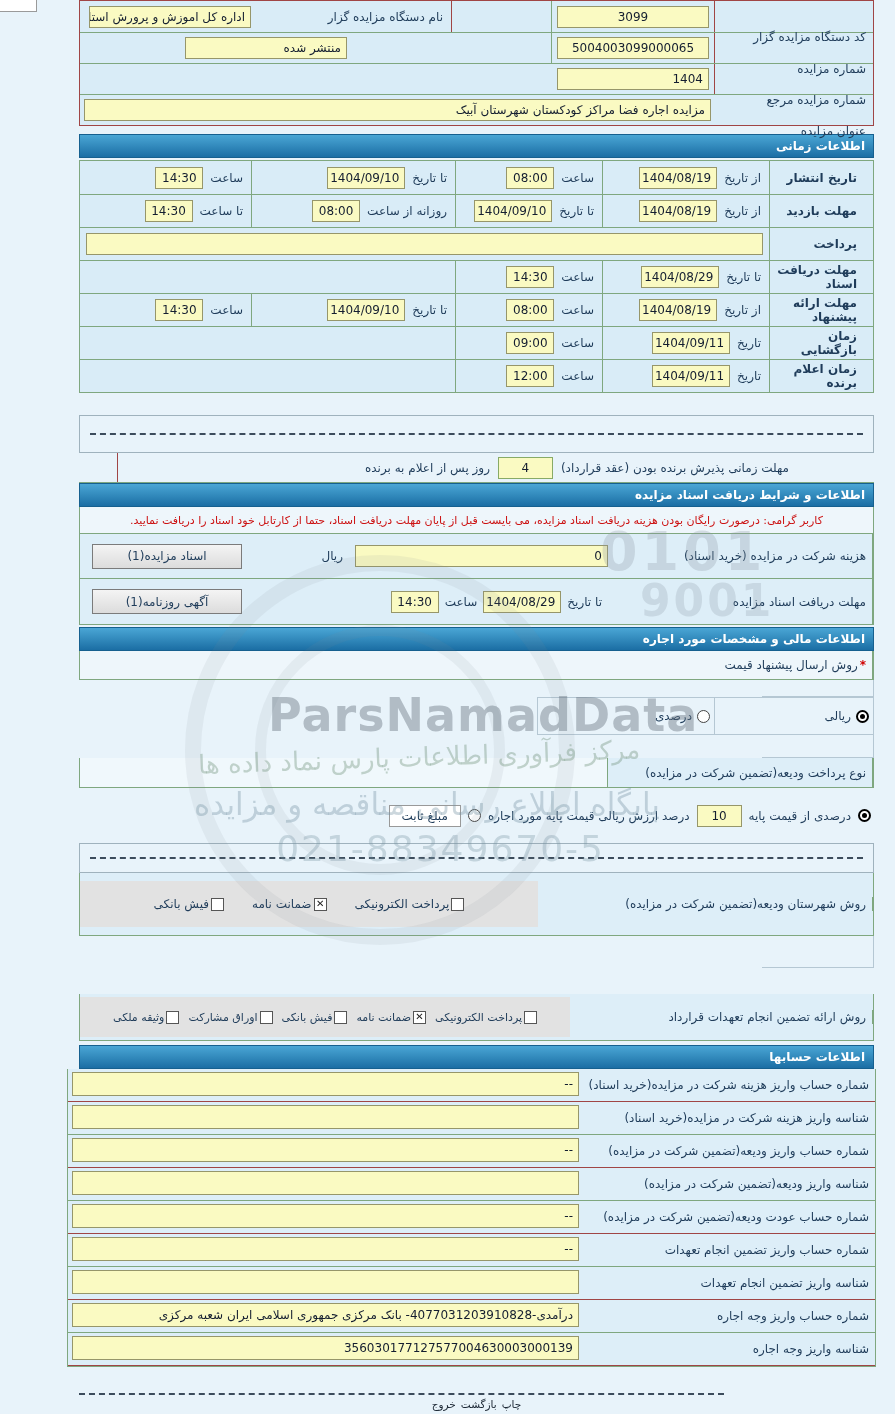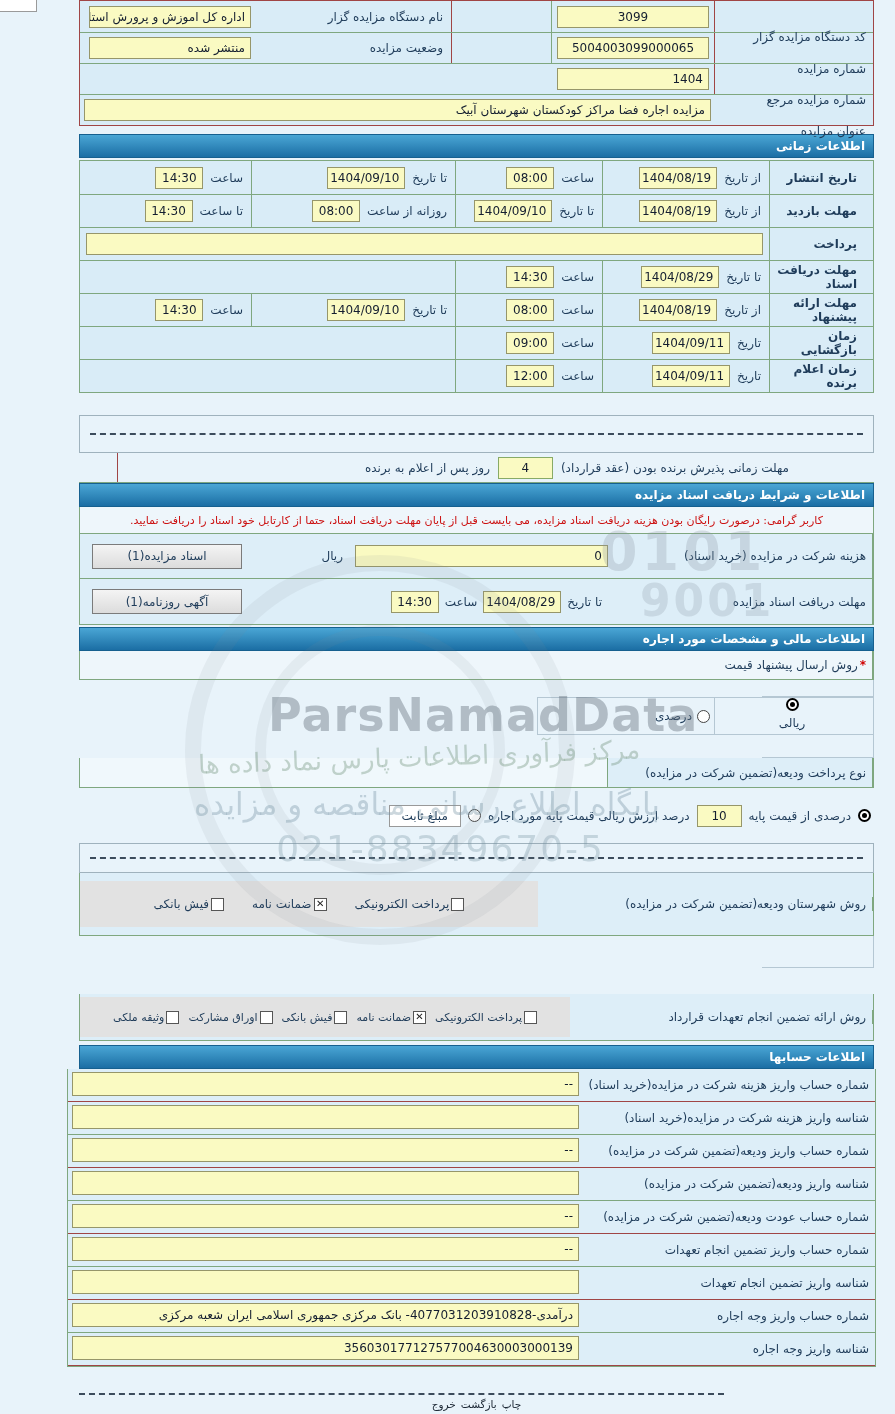--- a/index.html
+++ b/index.html
@@ -93,21 +93,21 @@
   .mini-cell { width:112px; border-right:1px solid #b5c7d3; border-bottom:1px solid #b5c7d3;
     margin-right:auto; order:-1; }
   .mini-cell.right { margin-right:0; }
   .h17 { height:17px; } .h23 { height:23px; } .h58 { height:58px; }
   .gapblock { display:flex; }
   .gapblock .mini-cell { height:32px; align-self:flex-start; }
 
   .radio-row { display:flex; height:38px; }
   .radio-box { display:flex; border:1px solid #b5c7d3; height:100%; }
   .r-cell { display:flex; align-items:center; gap:5px; padding-right:4px; height:100%; }
-  .rc1 { width:158px;flex-direction:column; } .rc2 { width:177px; border-right:1px solid #b5c7d3; }
+  .rc1 { width:158px; } .rc2 { width:177px; border-right:1px solid #b5c7d3; }
   .radio { width:13px; height:13px; border-radius:50%; background:#fff; border:1px solid #444;
     display:inline-block; position:relative; flex:none; }
   .radio.checked { border:2px solid #000; }
   .radio.checked::after { content:""; position:absolute; inset:2px; background:#000; border-radius:50%; }
 
   .dep-row { height:30px; }
   .dep-row .empty-field { flex:1; height:100%; border-right:1px solid #7fa77f; background:#f0f8fc; }
 
   .base-row { height:55px; display:flex; align-items:center; gap:7px; padding-right:3px; }
   .base-row .yf { width:45px; text-align:center; }
@@ -178,21 +178,20 @@
       <div class="cell c-field-l">
           <span class="yf w162 trunc">اداره کل اموزش و پرورش استا</span>
         </div>
     </div>
     <div class="tr">
       <div class="cell c-label-r noline">شماره مزایده</div>
       <div class="cell c-field-r">
           <span class="yf w152 center">5004003099000065</span>
         </div>
       <div class="cell c-gap"></div>
-      <div class="cell c-label-l">وضعیت مزایده</div>
       <div class="cell c-field-l">
           <span class="yf w162">منتشر شده</span>
         </div>
     </div>
     <div class="tr">
       <div class="cell c-label-r noline">شماره مزایده مرجع</div>
       <div class="cell c-field-r">
           <span class="yf w152">1404</span>
         </div>
       <div class="cell" style="flex:1"></div>

